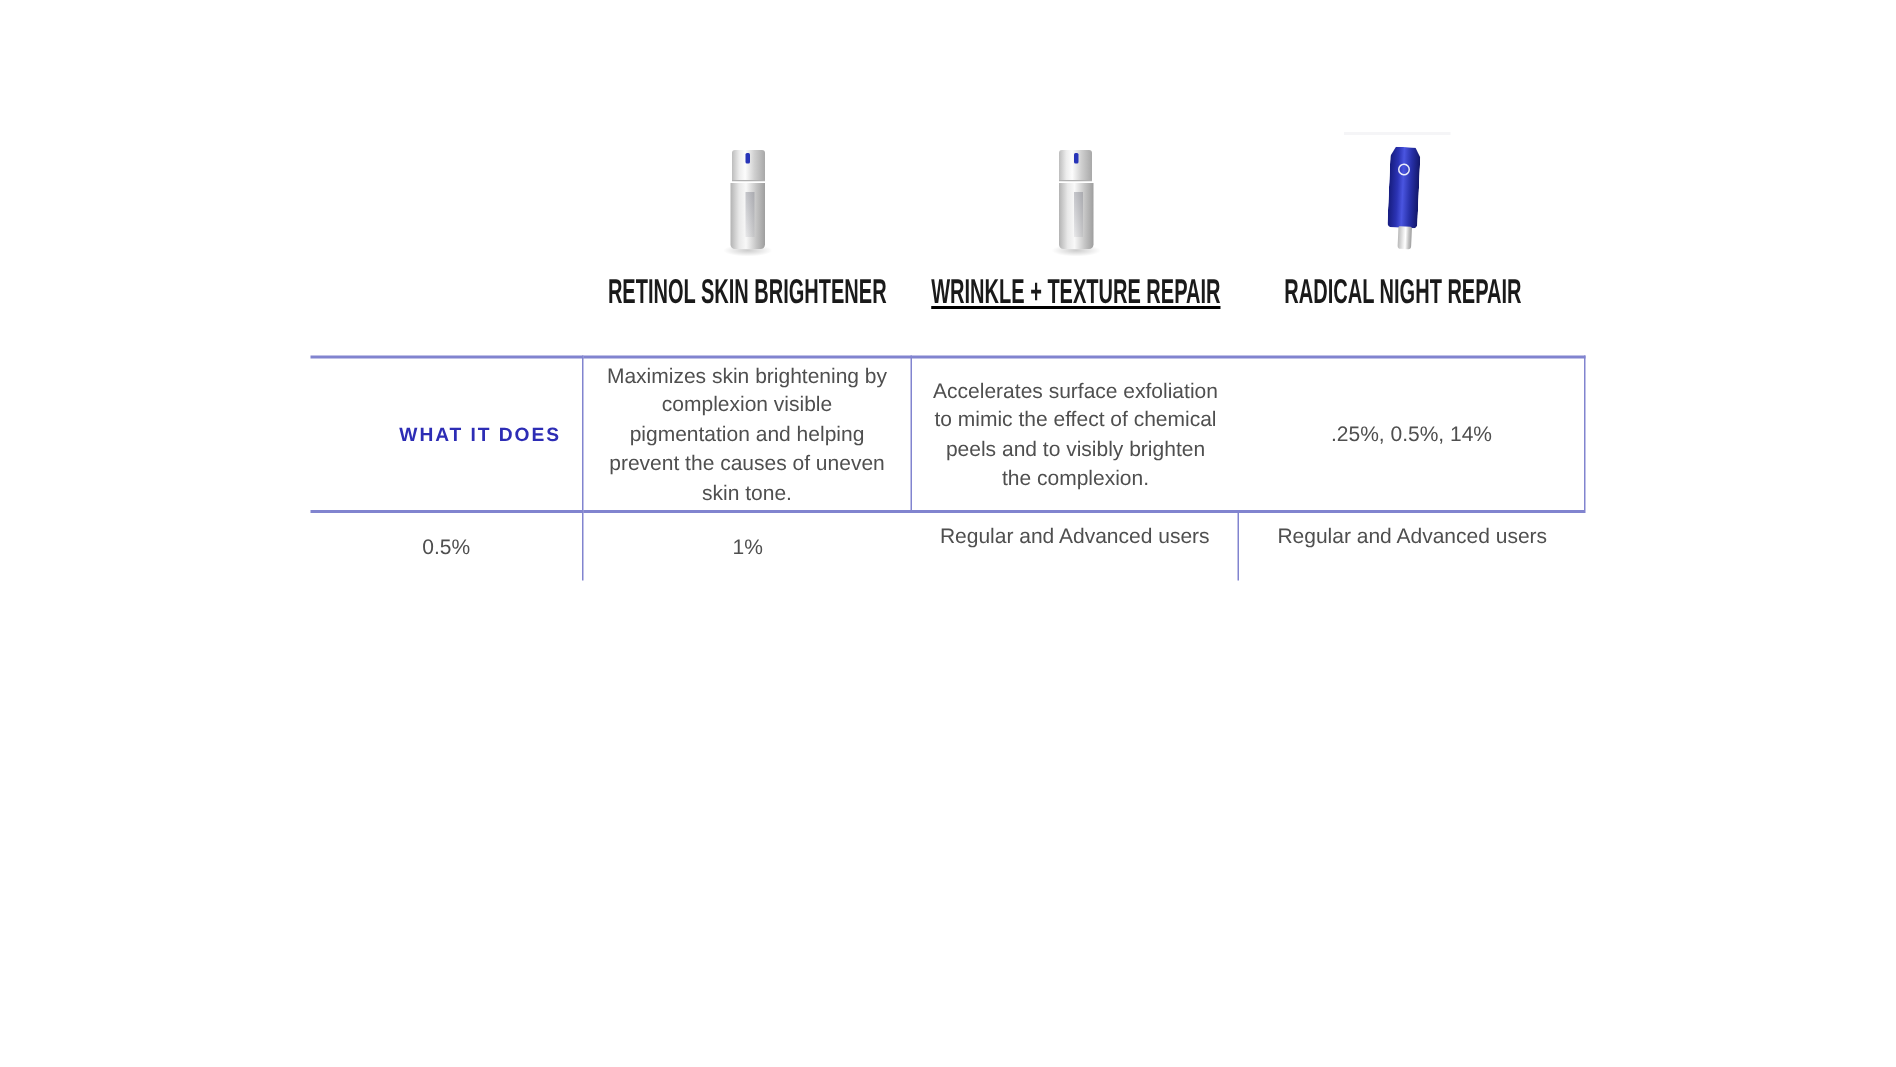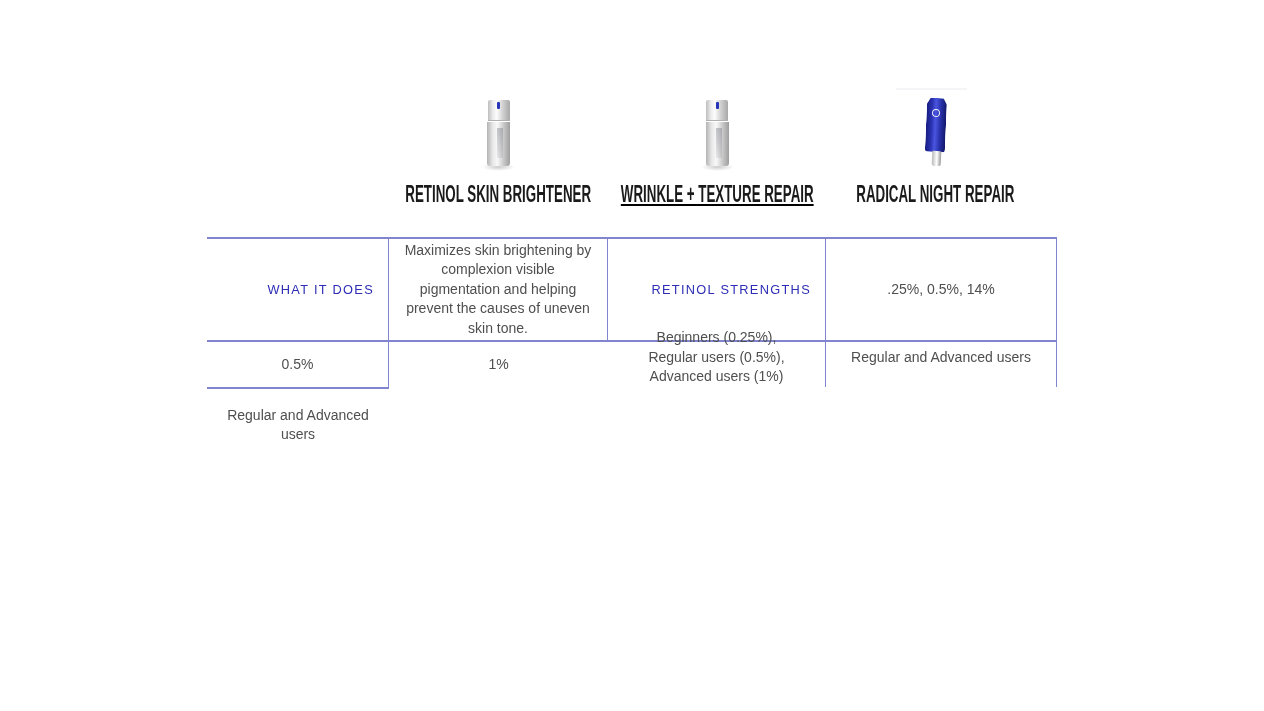--- a/index.html
+++ b/index.html
@@ -50,21 +50,21 @@
   .photo-edge{position:absolute;left:896px;top:88px;width:71px;height:2px;background:#f5f5f7;}
 
   
   .compare-table{position:absolute;left:207px;top:237px;width:850px;display:grid;
     grid-template-columns:182px 219px 218px 231px;
     grid-template-rows:103px 47px 88px;}
   .cell{border-top:2px solid var(--line);display:flex;align-items:center;justify-content:center;
     text-align:center;font-size:14px;line-height:19.5px;color:var(--body-text);padding:0 12px;white-space:pre-line;}
   .cell.v-div{border-right:1.5px solid var(--line);}
   .cell.row-label{justify-content:flex-end;text-align:right;padding-right:14px;
-    color:var(--label);font-size:12.8px;letter-spacing:1.3px;line-height:17px;white-space:normal;}
+    color:var(--label);font-size:12.8px;letter-spacing:1.3px;line-height:17px;white-space:normal;font-weight:bold;}
   .cell.last-row{padding-bottom:14px;}
 </style>
 </head>
 <body>
 
 <div class="canvas">
 
   <div class="product-col" id="product-1">
     <div class="product-image">
       <div class="bottle">
@@ -107,26 +107,23 @@
       <span class="condensed">RADICAL NIGHT REPAIR</span>
     </div>
   </div>
 
   <div class="photo-edge"></div>
 
   <div class="compare-table">
 
     <div class="cell row-label v-div">WHAT IT DOES</div>
     <div class="cell v-div">Maximizes skin brightening by complexion visible pigmentation and helping prevent the causes of uneven skin tone.</div>
+    <div class="cell">Accelerates surface exfoliation to mimic the effect of chemical peels and to visibly brighten the complexion.</div>
 
-    <div class="cell row-label v-div">RETINOL STRENGTHS</div>
     <div class="cell v-div">.25%, 0.5%, 14%</div>
     <div class="cell v-div">0.5%</div>
     <div class="cell">1%</div>
 
-    <div class="cell v-div last-row">Beginners (0.25%),
-Regular users (0.5%),
-Advanced users (1%)</div>
     <div class="cell v-div last-row">Regular and Advanced users</div>
     <div class="cell last-row">Regular and Advanced users</div>
 
   </div>
 </div>
 
 </body></html>

